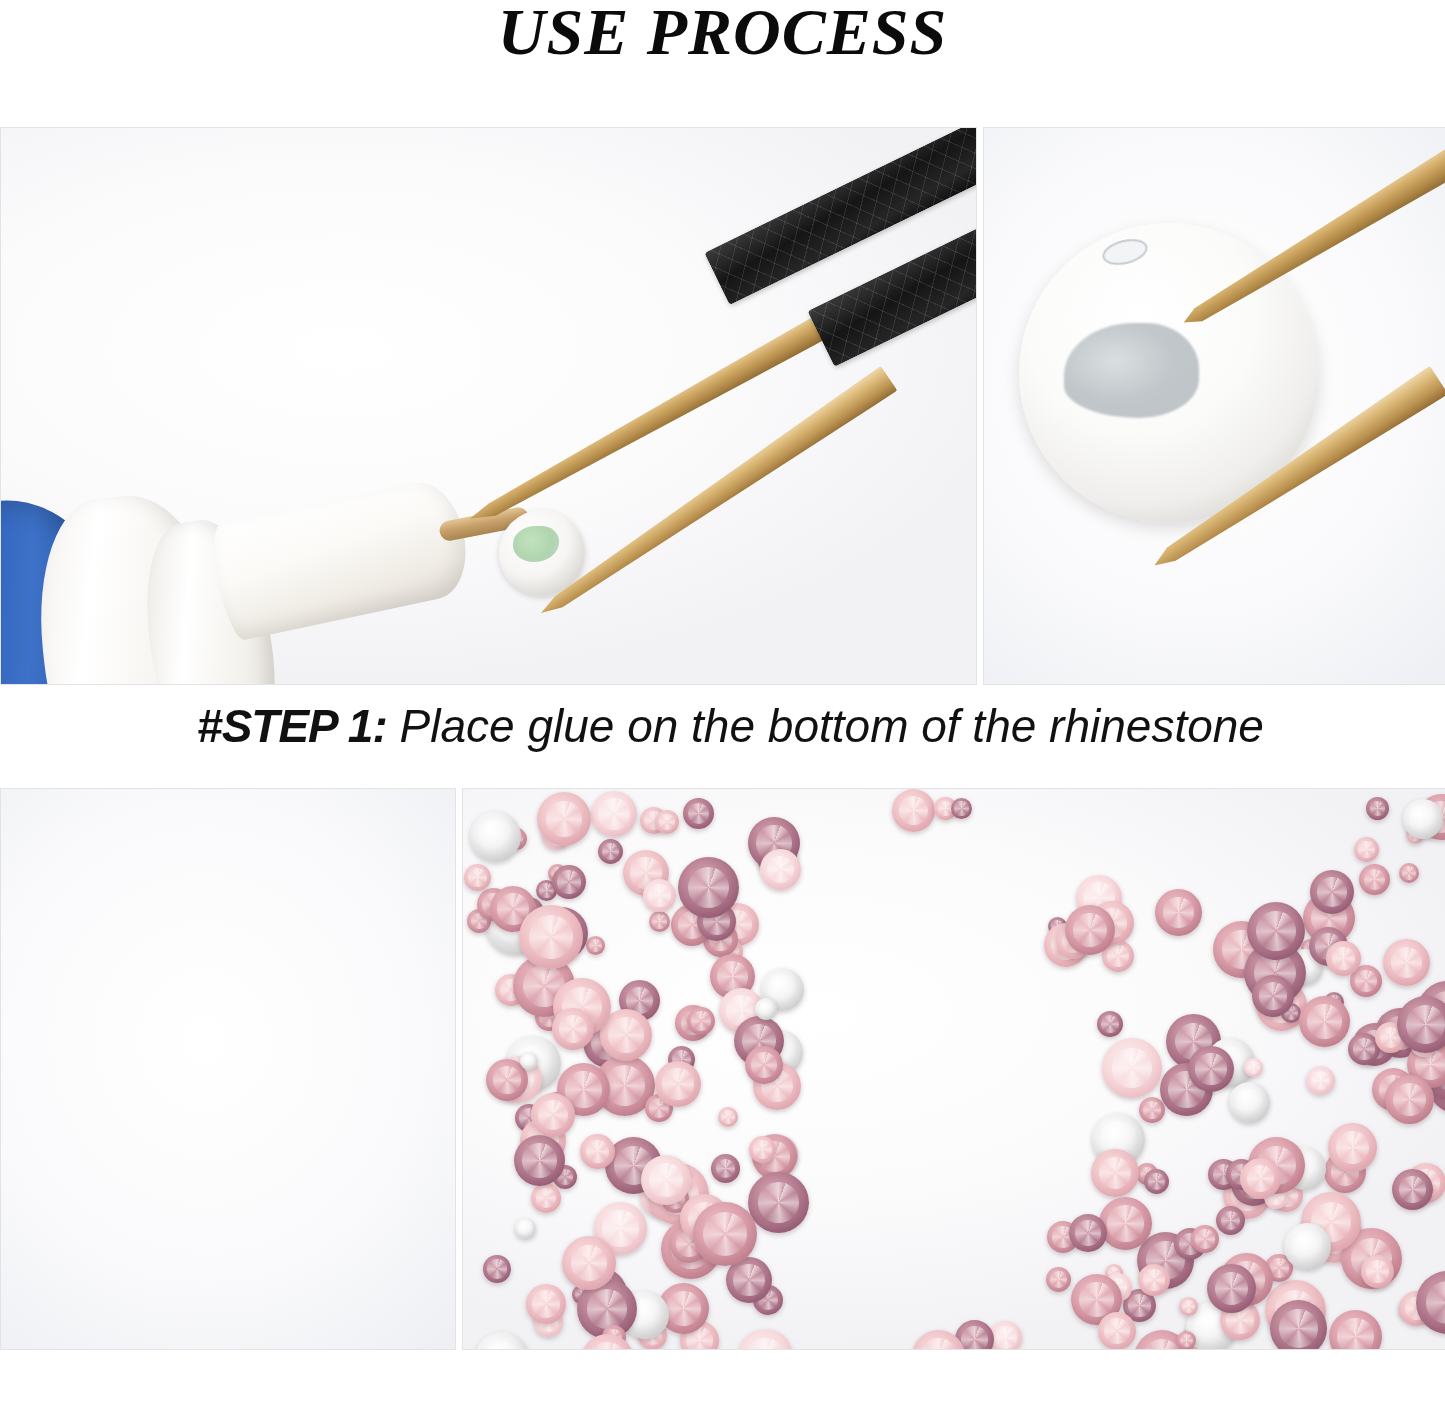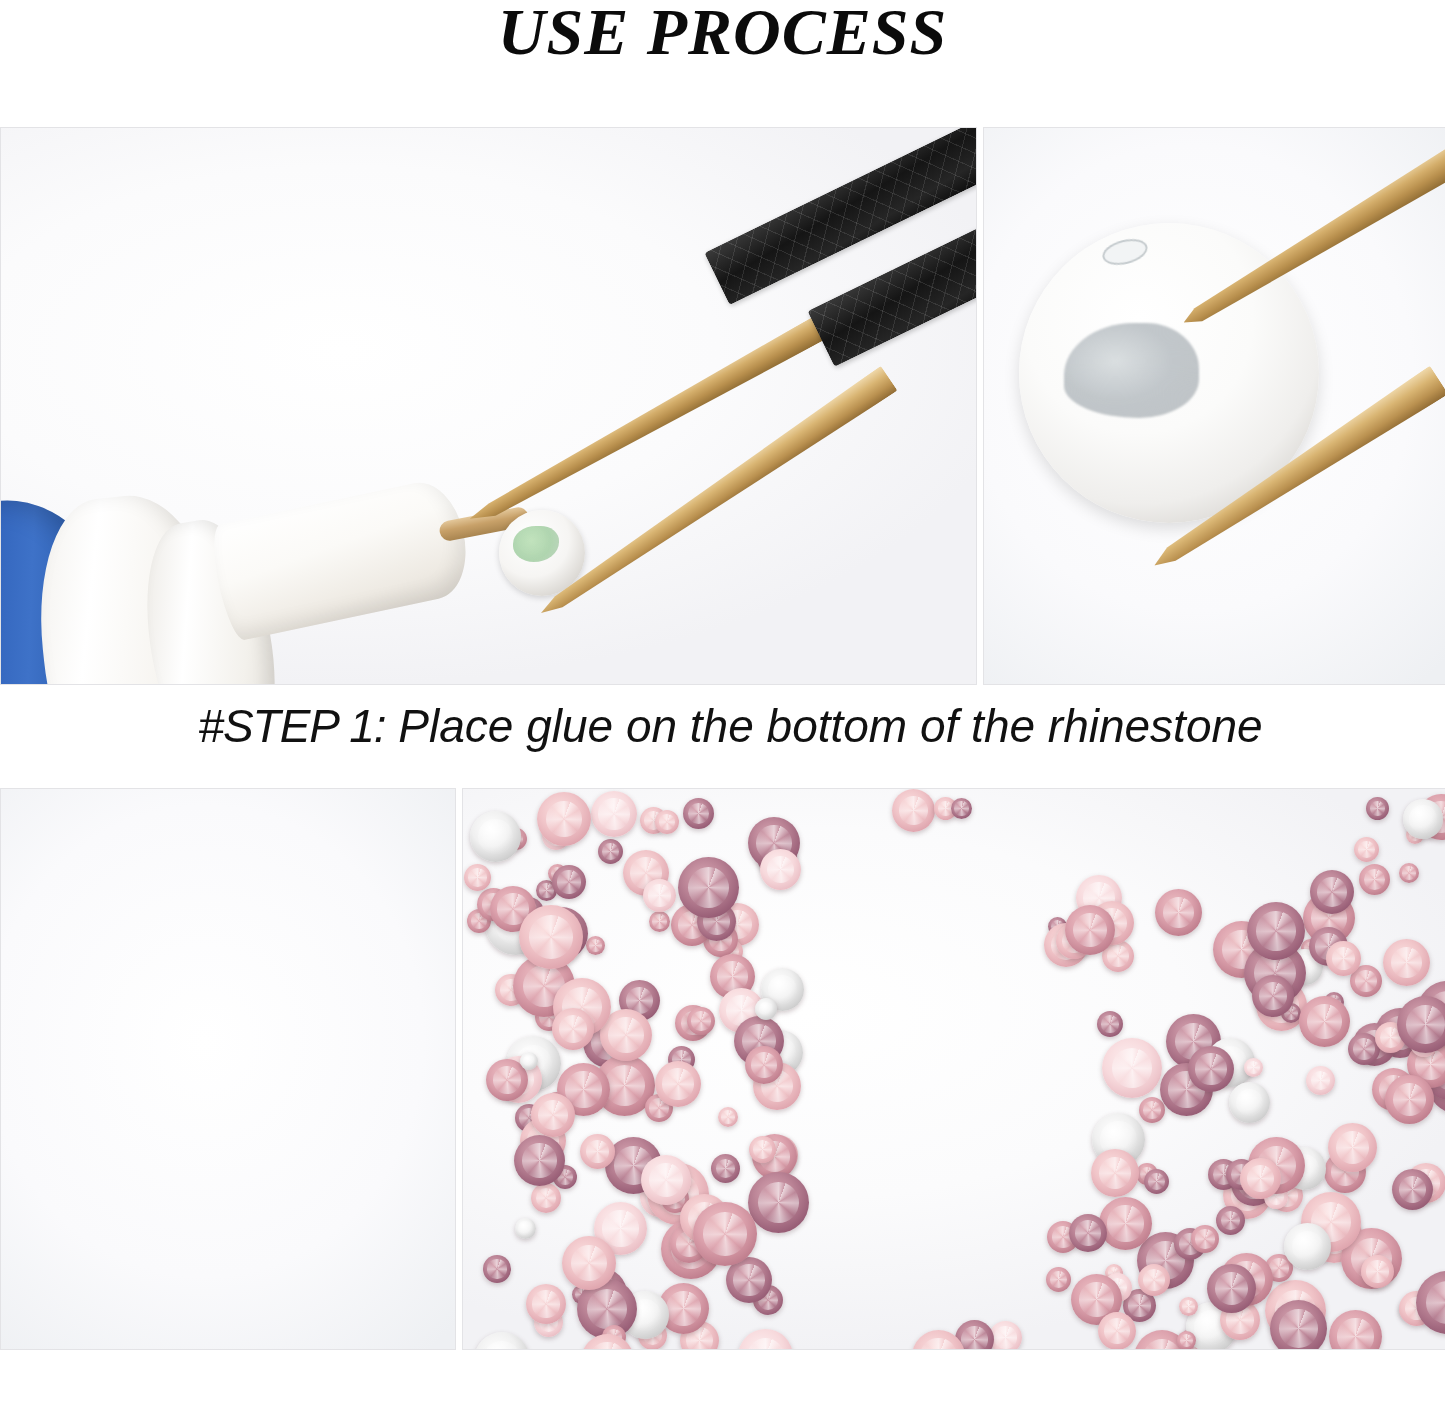--- a/index.html
+++ b/index.html
@@ -65,21 +65,21 @@
     font-family: "Liberation Sans", sans-serif;
     font-style: italic;
     font-size: 46px;
     color: #111111;
     line-height: 56px;
     white-space: nowrap;
   }
   #caption-1 { top: 698px; }
   #caption-2 { top: 1356px; }
   .caption .step-tag {
-    font-weight: normal;
+    font-weight: bold;
     letter-spacing: -1px;
     margin-left: 16px;
   }
   .caption .step-text {
     font-weight: normal;
   }
 
   
 
   .scene { position: absolute; inset: 0; }

